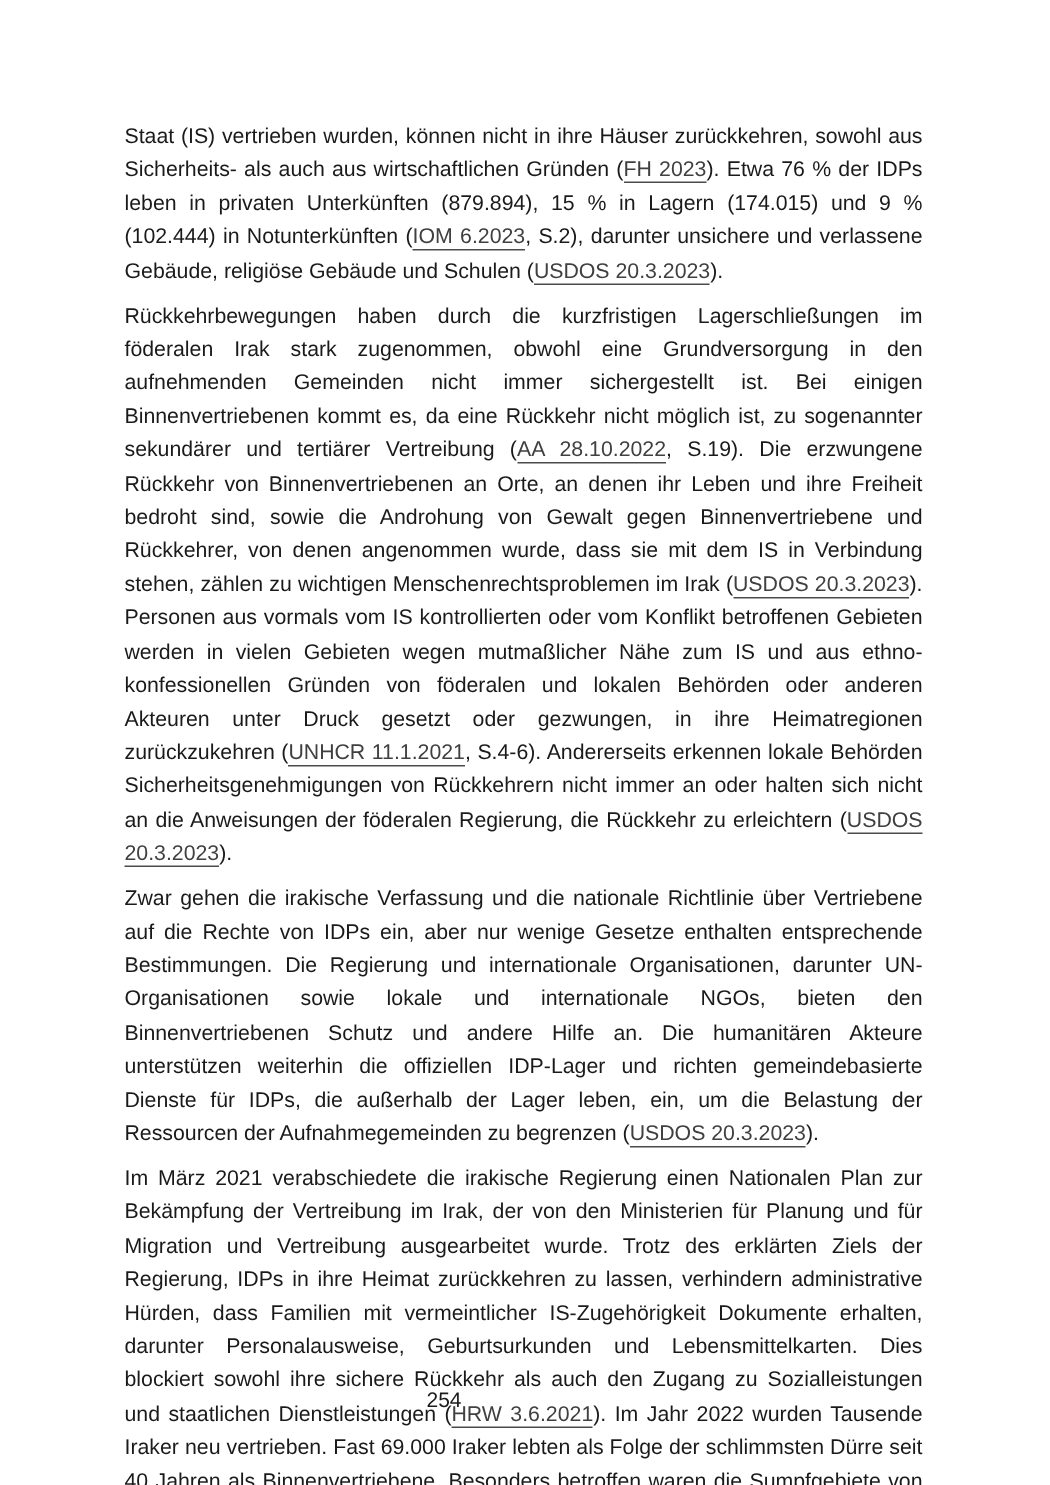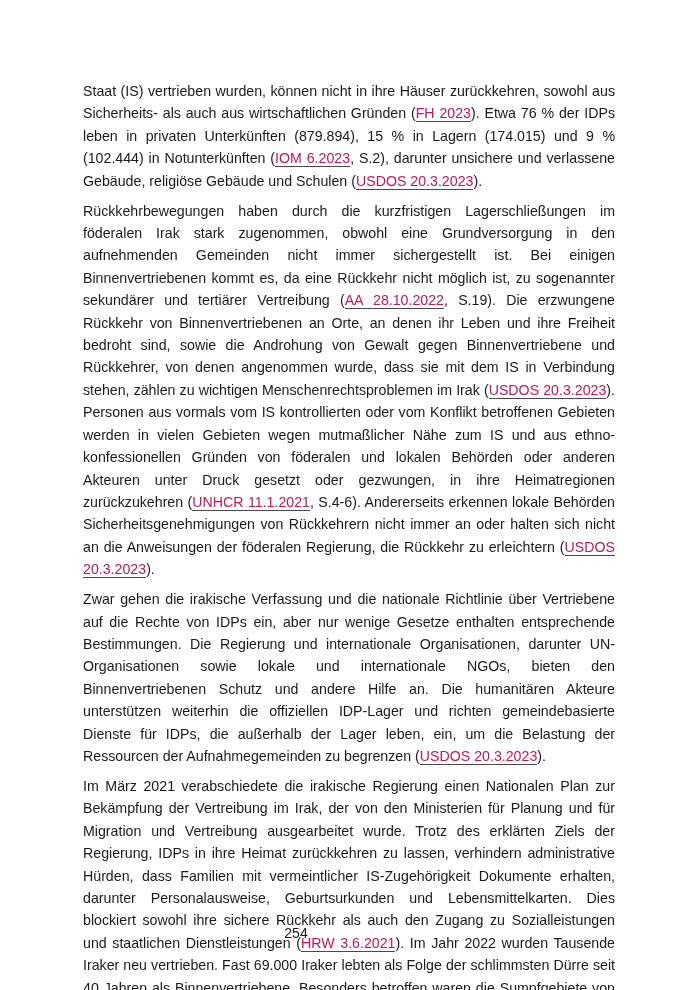--- a/index.html
+++ b/index.html
@@ -5,21 +5,21 @@
   html, body { margin: 0; padding: 0; background: #ffffff; }
   body { width: 700px; height: 990px; position: relative; overflow: hidden; }
   .page {
     position: absolute; left: 83px; top: 80px; width: 532px;
     font-family: "Liberation Sans", sans-serif;
     font-size: 14.2px; line-height: 22.4px; color: #1a1a1a;
     text-align: justify; hyphens: manual;
   }
   .para { margin: 0 0 7.6px 0; }
   .cite {
-    color: #be185d; text-decoration: none;
+    color: #404040; text-decoration: none;
     border-bottom: 1px solid #4a4a4a; padding-bottom: 0px;
   }
   .page-number {
     position: absolute; left: 0; width: 592px; top: 925px; text-align: center;
     font-family: "Liberation Sans", sans-serif; font-size: 14px; color: #1a1a1a;
   }
 </style>
 </head>
 <body>
 

